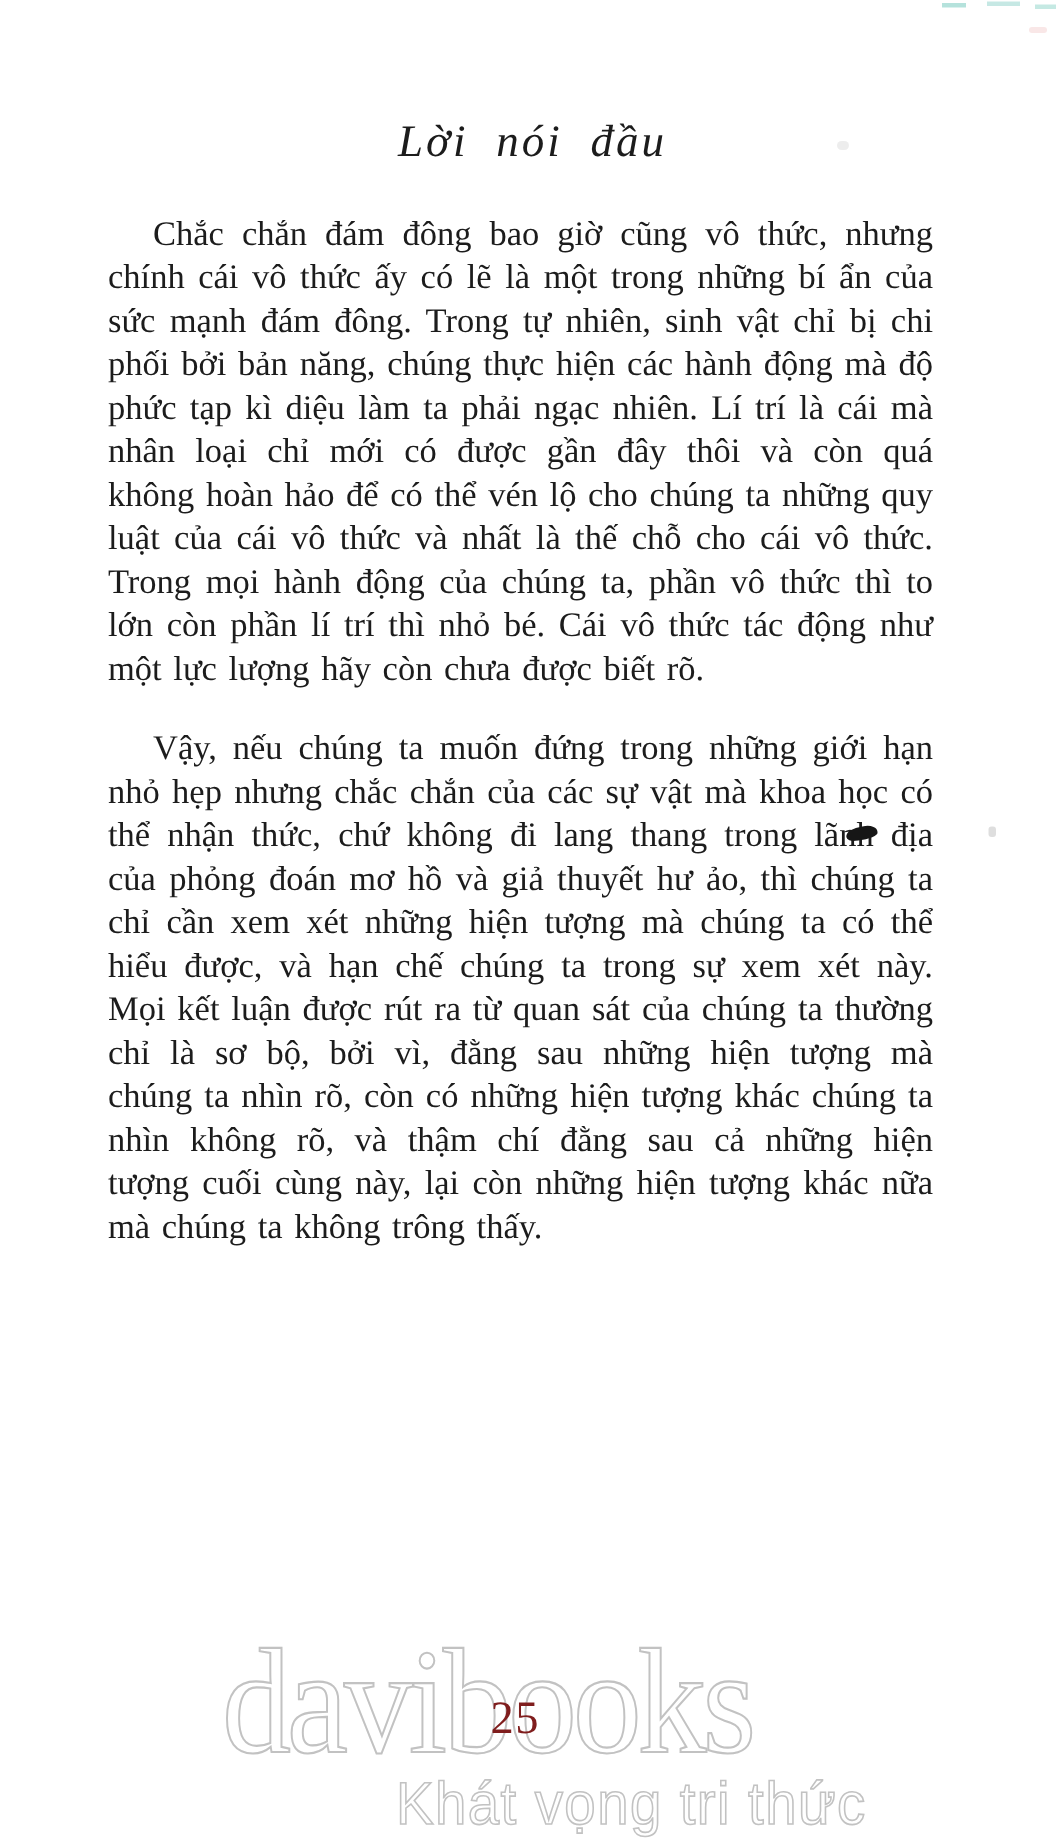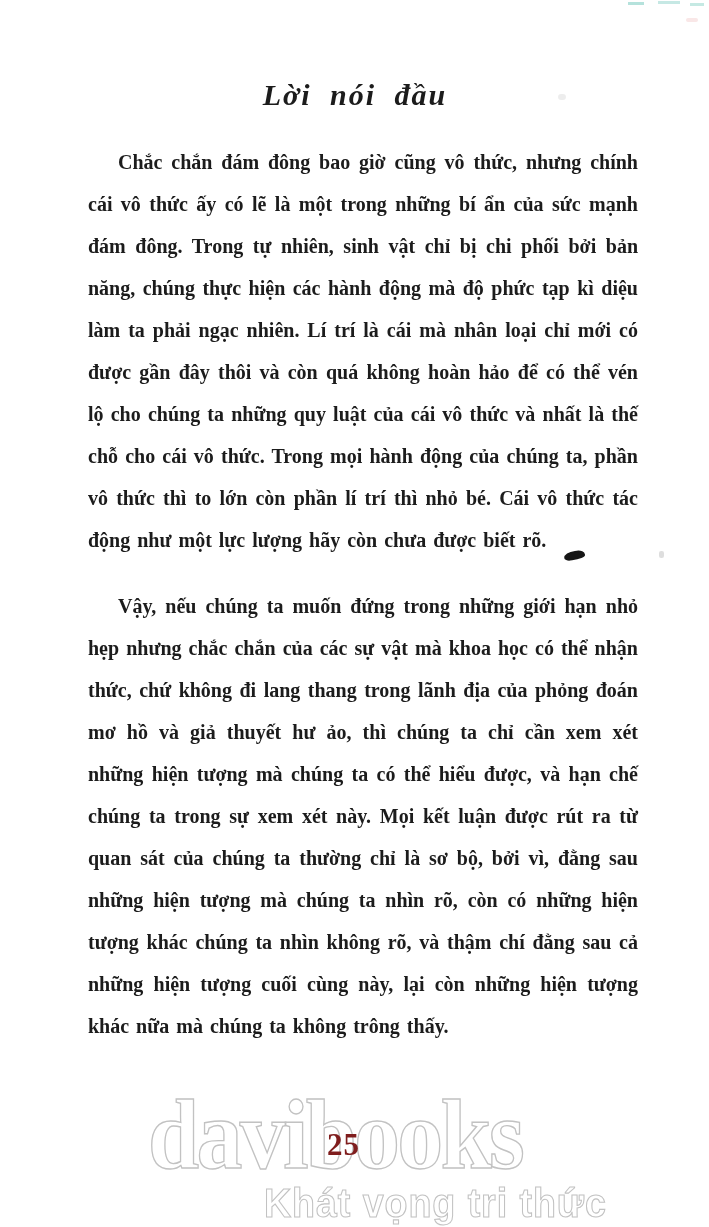--- a/index.html
+++ b/index.html
@@ -8,41 +8,40 @@
     background: #ffffff;
   }
   .page {
     position: relative;
     width: 709px;
     height: 1227px;
     background: var(--bg, #ffffff);
     overflow: hidden;
     font-family: "Liberation Serif", serif;
     color: var(--text, #1c1c1c);
-    font-weight: bold;
   }
   .chapter-title {
     position: absolute;
     top: 78px;
     left: 80px;
     width: 550px;
     text-align: center;
     font-style: italic;
     font-size: 30px;
     letter-spacing: 2px;
     word-spacing: 9px;
     color: var(--text, #1c1c1c);
   }
   .body-text {
     position: absolute;
     top: 141px;
-    left: 88px;
+    left: 72px;
     width: 550px;
-    font-size: 20px;
-    line-height: 42px;
+    font-size: 23px;
+    line-height: 29px;
     text-align: justify;
     text-justify: inter-word;
     word-spacing: 2px;
     color: var(--text, #1c1c1c);
   }
   .body-text p {
     margin: 0;
     text-indent: 30px;
   }
   .body-text p + p {

